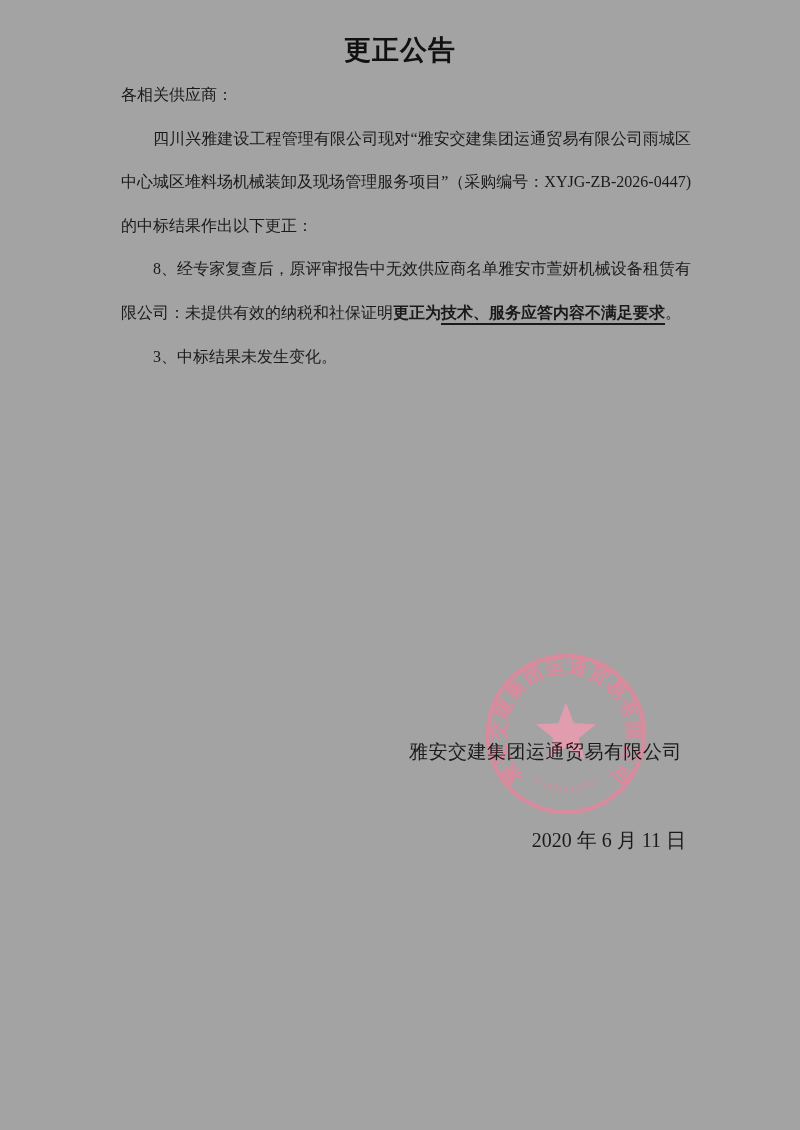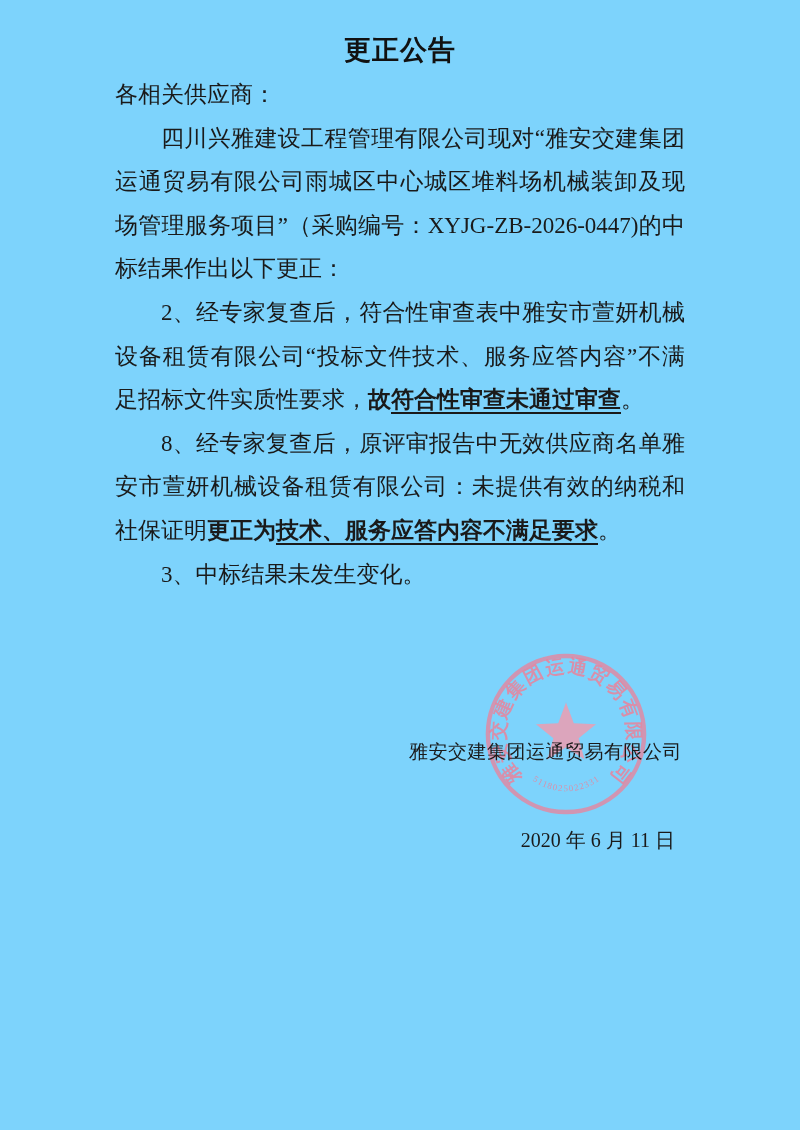--- a/index.html
+++ b/index.html
@@ -1,38 +1,38 @@
 <!DOCTYPE html>
 <html><head>
 <meta charset="utf-8">
 <style>
   html, body { margin: 0; padding: 0; background: #ffffff; }
   .page {
     position: relative;
     width: 800px;
     height: 1130px;
-    background: #7dd3fc;
+    background: #a3a3a3;
     font-family: "Liberation Serif", "DejaVu Serif", serif;
     color: #1a1a1a;
     overflow: hidden;
   }
   .doc-title {
     margin: 32px 0 0 0;
     text-align: center;
     font-size: 27px;
     font-weight: bold;
     letter-spacing: 1px;
     color: #111;
   }
   .body-text {
     position: absolute;
-    left: 115px;
+    left: 121px;
     top: 73px;
     width: 570px;
-    font-size: 23px;
+    font-size: 16px;
     line-height: 43.6px;
     text-align: justify;
     text-justify: inter-character;
     color: #1a1a1a;
   }
   .body-text p { margin: 0; padding: 0; text-indent: 2em; }
   .body-text p.no-indent { text-indent: 0; }
   .seg-b { font-weight: bold; }
   .seg-bu {
     font-weight: bold;
@@ -53,37 +53,36 @@
     top: 739px;
     right: 118px;
     font-size: 19px;
     letter-spacing: 0.5px;
     color: #1a1a1a;
     z-index: 2;
   }
   .date-line {
     position: absolute;
     top: 827px;
-    right: 125px;
+    right: 114px;
     font-size: 20px;
     color: #1a1a1a;
     z-index: 2;
   }
 </style>
 </head>
 <body>
 
 <div class="page">
 
   <h1 class="doc-title">更正公告</h1>
 
   <div class="body-text">
     <p class="no-indent"><span>各相关供应商：</span></p>
     <p><span>四川兴雅建设工程管理有限公司现对“雅安交建集团运通贸易有限公司雨城区中心城区堆料场机械装卸及现场管理服务项目”（采购编号：XYJG-ZB-2026-0447)的中标结果作出以下更正：</span></p>
-    <p><span>2、经专家复查后，符合性审查表中雅安市萱妍机械设备租赁有限公司“投标文件技术、服务应答内容”不满足招标文件实质性要求，</span><span class="seg-b">故</span><span class="seg-bu">符合性审查未通过审查</span><span>。</span></p>
     <p><span>8、经专家复查后，原评审报告中无效供应商名单雅安市萱妍机械设备租赁有限公司：未提供有效的纳税和社保证明</span><span class="seg-b">更正为</span><span class="seg-bu">技术、服务应答内容不满足要求</span><span>。</span></p>
     <p><span>3、中标结果未发生变化。</span></p>
   </div>
 
   <svg class="stamp" viewBox="0 0 170 170" aria-hidden="true">
     <circle cx="85" cy="85" r="79" fill="none" stroke="#e8849c" stroke-width="4.5" opacity="0.78"></circle>
     <polygon points="85,53 92.9,74.1 115.4,75.1 97.8,89.2 103.8,110.9 85,98.5 66.2,110.9 72.2,89.2 54.6,75.1 77.1,74.1" fill="#ec9cb0" opacity="0.85"></polygon>
     <defs>
       <path id="sealArcTop" d="M 41.2 128.8 A 62 62 0 1 1 128.8 128.8" fill="none"></path>
       <path id="sealArcBottom" d="M 49.3 130.7 A 58 58 0 0 0 120.7 130.7" fill="none"></path>

